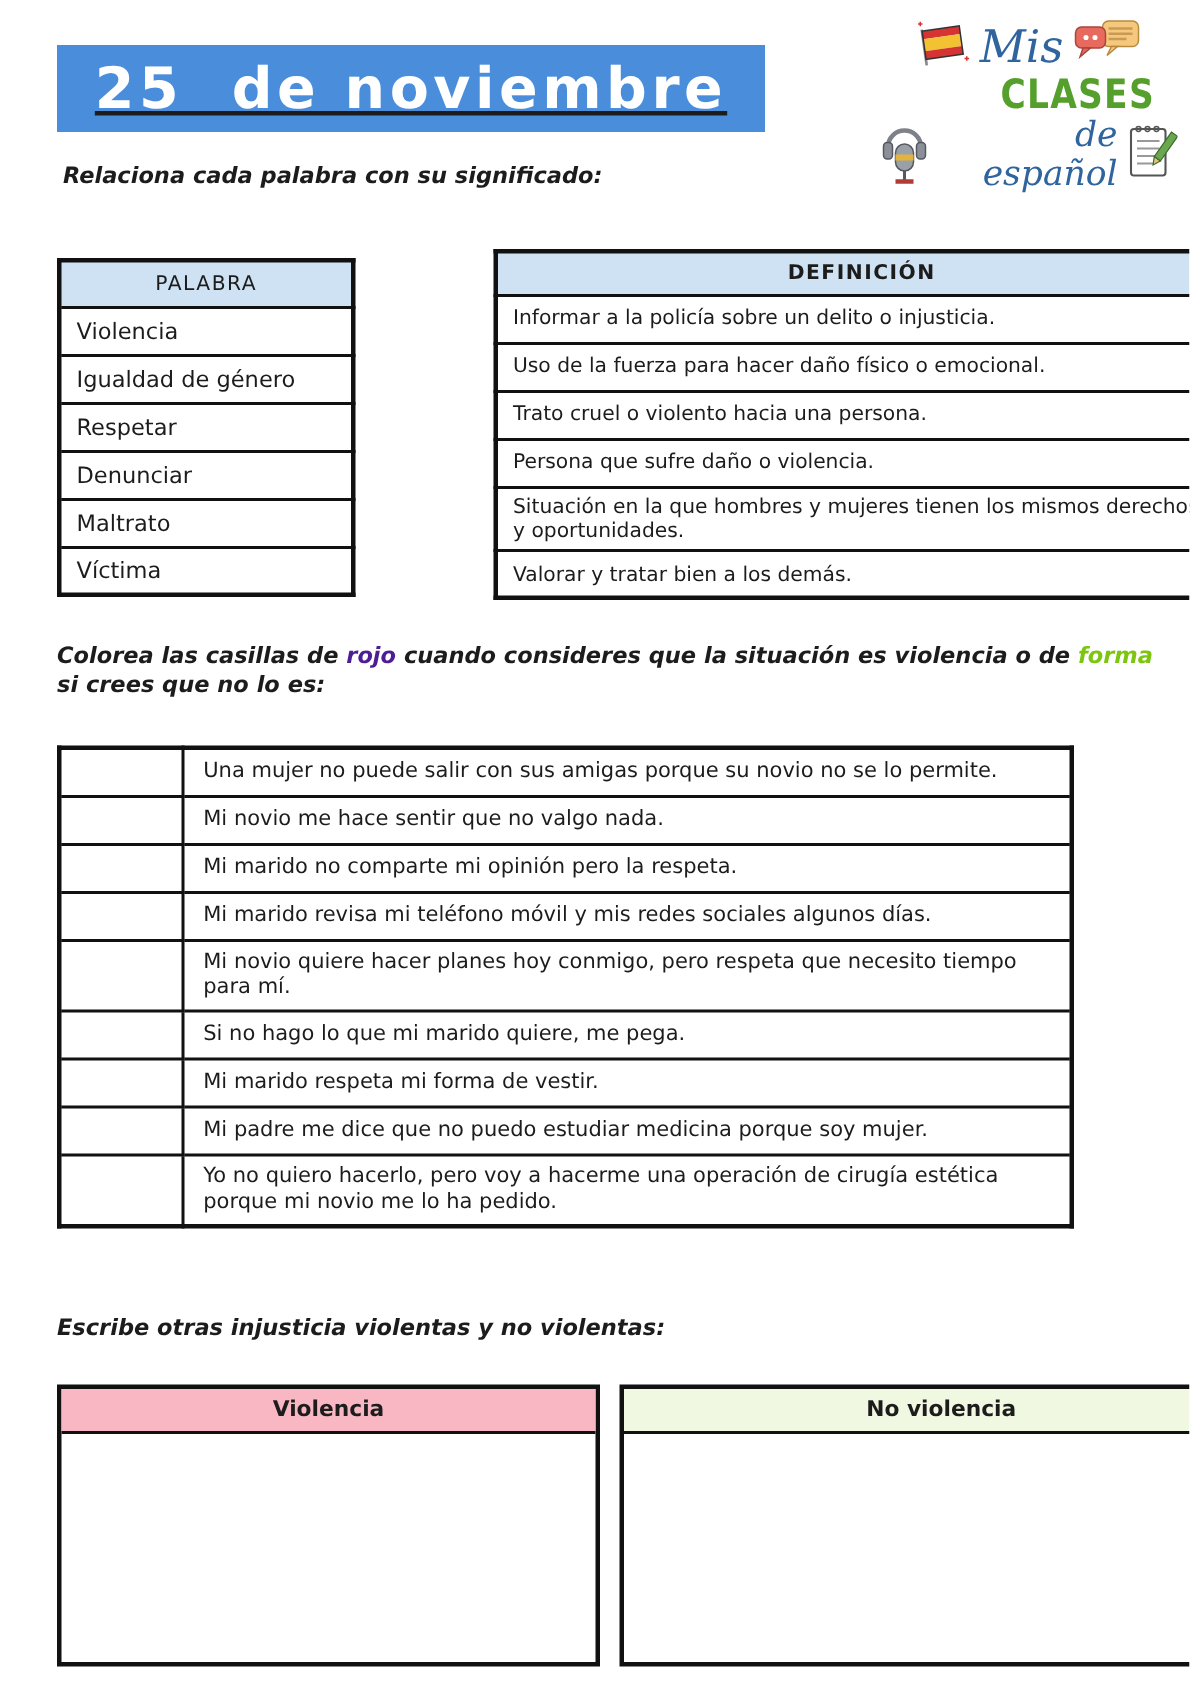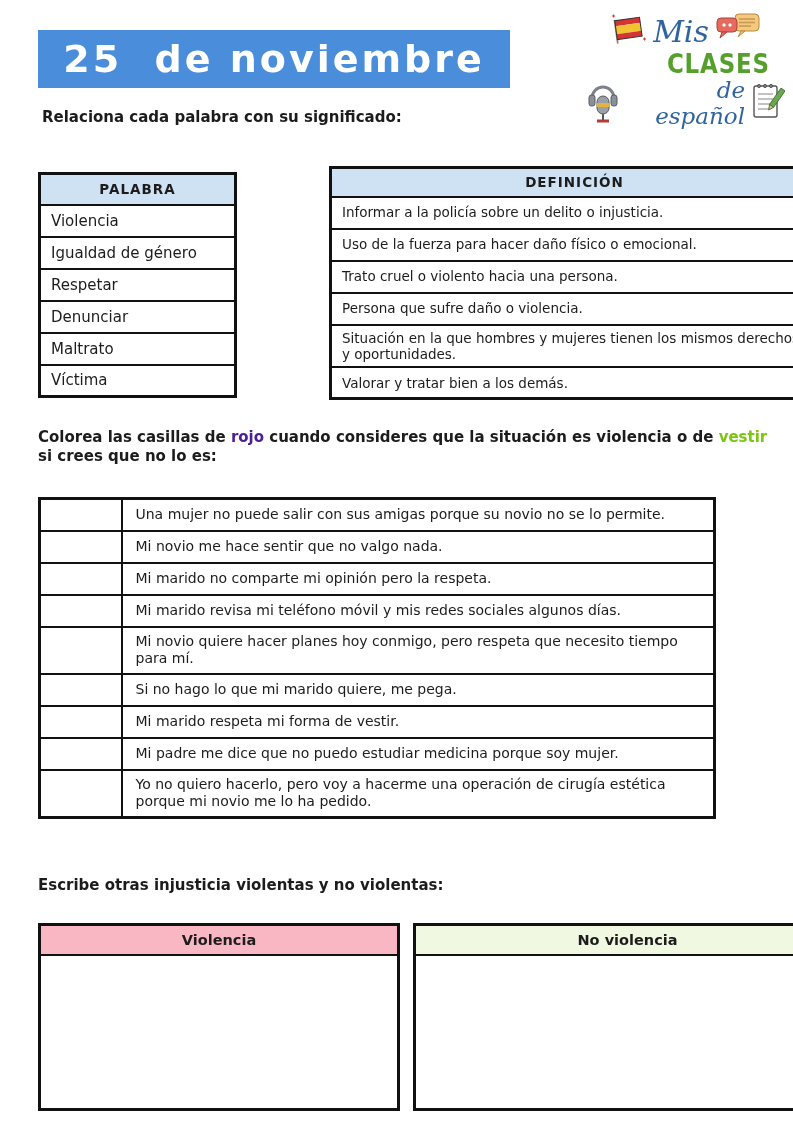--- a/index.html
+++ b/index.html
@@ -12,21 +12,21 @@
     background: #ffffff;
     overflow: hidden;
   }
 
   
   .banner {
     position: absolute;
     left: 38px; top: 30px;
     width: 472px; height: 58px;
     background: #4a8edb;
-    display: flex; align-items: center; justify-content: center;
+    display: flex; align-items: center; justify-content: center; text-decoration: underline;
   }
   .banner-text {
     color: #ffffff;
     font-size: 38px;
     font-weight: bold;
     letter-spacing: 3px;
     white-space: pre;
   }
 
   
@@ -52,36 +52,37 @@
     margin: -2px 0;
   }
   .logo-espanol { font-size: 23px; }
 
   
   .instruction {
     position: absolute;
     font-weight: bold;
     font-size: 15px;
     line-height: 1.25;
+    font-style: italic;
   }
   #inst1 { left: 42px; top: 108px; }
   #inst2 { left: 38px; top: 428px; width: 732px; }
   #inst3 { left: 38px; top: 876px; }
   .red-word { color: #4c1d95; }
   .green-word { color: #7dc60f; }
 
   
   table { border-collapse: collapse; }
   .wtable { border: 3px solid #111; }
   .wtable td, .wtable th { border: 2px solid #111; }
 
   #palabra-table { position: absolute; left: 38px; top: 172px; width: 199px; }
   #palabra-table th {
     background: #cfe2f3; height: 31px;
-    font-size: 13.5px; font-weight: bold; letter-spacing: 1px;
+    font-size: 13.5px; font-weight: normal; letter-spacing: 1px;
     text-align: center;
   }
   #palabra-table td { height: 32px; padding-left: 10px; font-size: 15px; }
 
   #def-table { position: absolute; left: 329px; top: 166px; width: 491px; }
   #def-table th {
     background: #cfe2f3; height: 29px;
     font-size: 13.5px; font-weight: bold; letter-spacing: 1px;
     text-align: center;
   }
@@ -229,21 +230,21 @@
         </tr>
     <tr>
           <td>Situación en la que hombres y mujeres tienen los mismos derechos y oportunidades.</td>
         </tr>
     <tr>
           <td>Valorar y tratar bien a los demás.</td>
         </tr>
   </tbody>
     </table>
 
-  <div class="instruction" id="inst2"><span>Colorea las casillas de </span><span class="red-word">rojo</span><span> cuando consideres que la situación es violencia o de </span><span class="green-word">vestir</span><span> si crees que no lo es:</span></div>
+  <div class="instruction" id="inst2"><span>Colorea las casillas de </span><span class="red-word">rojo</span><span> cuando consideres que la situación es violencia o de </span><span class="green-word">forma</span><span> si crees que no lo es:</span></div>
 
   <table class="wtable" id="sit-table">
     <tbody>
         <tr>
           <td class="color-cell"></td>
           <td class="sit-text">Una mujer no puede salir con sus amigas porque su novio no se lo permite.</td>
         </tr>
     <tr>
           <td class="color-cell"></td>
           <td class="sit-text">Mi novio me hace sentir que no valgo nada.</td>

